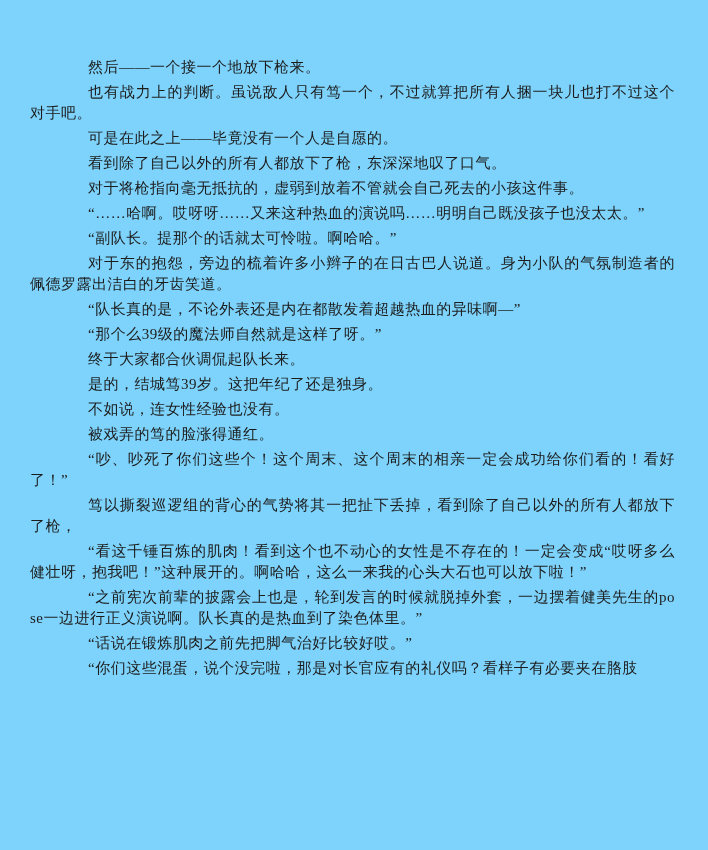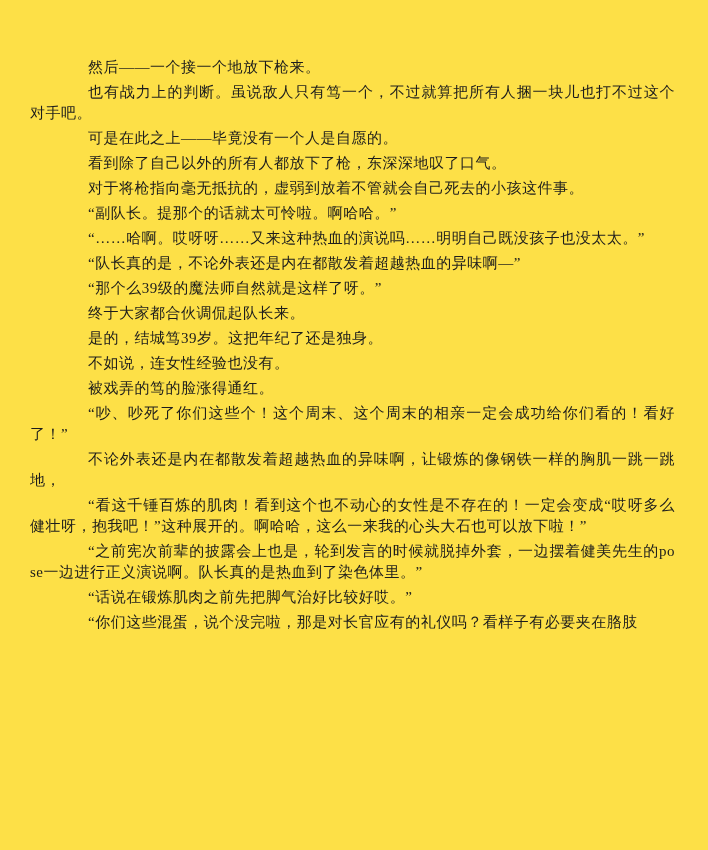--- a/index.html
+++ b/index.html
@@ -10,21 +10,21 @@
   body {
     width: 708px;
     height: 850px;
     overflow: hidden;
     font-family: "Liberation Serif", "DejaVu Serif", serif;
   }
   .page {
     box-sizing: border-box;
     width: 708px;
     height: 850px;
-    background: #fde047;
+    background: #7dd3fc;
     padding: 57px 33px 0 30px;
     color: #1c1c1c;
   }
   .page p {
     margin: 0 0 4px 0;
     font-size: 15px;
     line-height: 21px;
     text-align: justify;
     text-justify: inter-character;
     text-indent: 58px;
@@ -34,27 +34,28 @@
 </style>
 </head>
 <body>
 
 <div class="page">
   <p>然后——一个接一个地放下枪来。</p>
   <p>也有战力上的判断。虽说敌人只有笃一个，不过就算把所有人捆一块儿也打不过这个对手吧。</p>
   <p>可是在此之上——毕竟没有一个人是自愿的。</p>
   <p>看到除了自己以外的所有人都放下了枪，东深深地叹了口气。</p>
   <p>对于将枪指向毫无抵抗的，虚弱到放着不管就会自己死去的小孩这件事。</p>
+  <p>“……哈啊。哎呀呀……又来这种热血的演说吗……明明自己既没孩子也没太太。”</p>
   <p>“副队长。提那个的话就太可怜啦。啊哈哈。”</p>
-  <p>“……哈啊。哎呀呀……又来这种热血的演说吗……明明自己既没孩子也没太太。”</p>
+  <p>对于东的抱怨，旁边的梳着许多小辫子的在日古巴人说道。身为小队的气氛制造者的佩德罗露出洁白的牙齿笑道。</p>
   <p>“队长真的是，不论外表还是内在都散发着超越热血的异味啊—”</p>
   <p>“那个么39级的魔法师自然就是这样了呀。”</p>
   <p>终于大家都合伙调侃起队长来。</p>
   <p>是的，结城笃39岁。这把年纪了还是独身。</p>
   <p>不如说，连女性经验也没有。</p>
   <p>被戏弄的笃的脸涨得通红。</p>
   <p>“吵、吵死了你们这些个！这个周末、这个周末的相亲一定会成功给你们看的！看好了！”</p>
-  <p>不论外表还是内在都散发着超越热血的异味啊，让锻炼的像钢铁一样的胸肌一跳一跳地，</p>
+  <p>笃以撕裂巡逻组的背心的气势将其一把扯下丢掉，看到除了自己以外的所有人都放下了枪，</p>
   <p>“看这千锤百炼的肌肉！看到这个也不动心的女性是不存在的！一定会变成“哎呀多么健壮呀，抱我吧！”这种展开的。啊哈哈，这么一来我的心头大石也可以放下啦！”</p>
   <p>“之前宪次前辈的披露会上也是，轮到发言的时候就脱掉外套，一边摆着健美先生的pose一边进行正义演说啊。队长真的是热血到了染色体里。”</p>
   <p>“话说在锻炼肌肉之前先把脚气治好比较好哎。”</p>
   <p>“你们这些混蛋，说个没完啦，那是对长官应有的礼仪吗？看样子有必要夹在胳肢</p>
 </div>
 
 </body></html>

